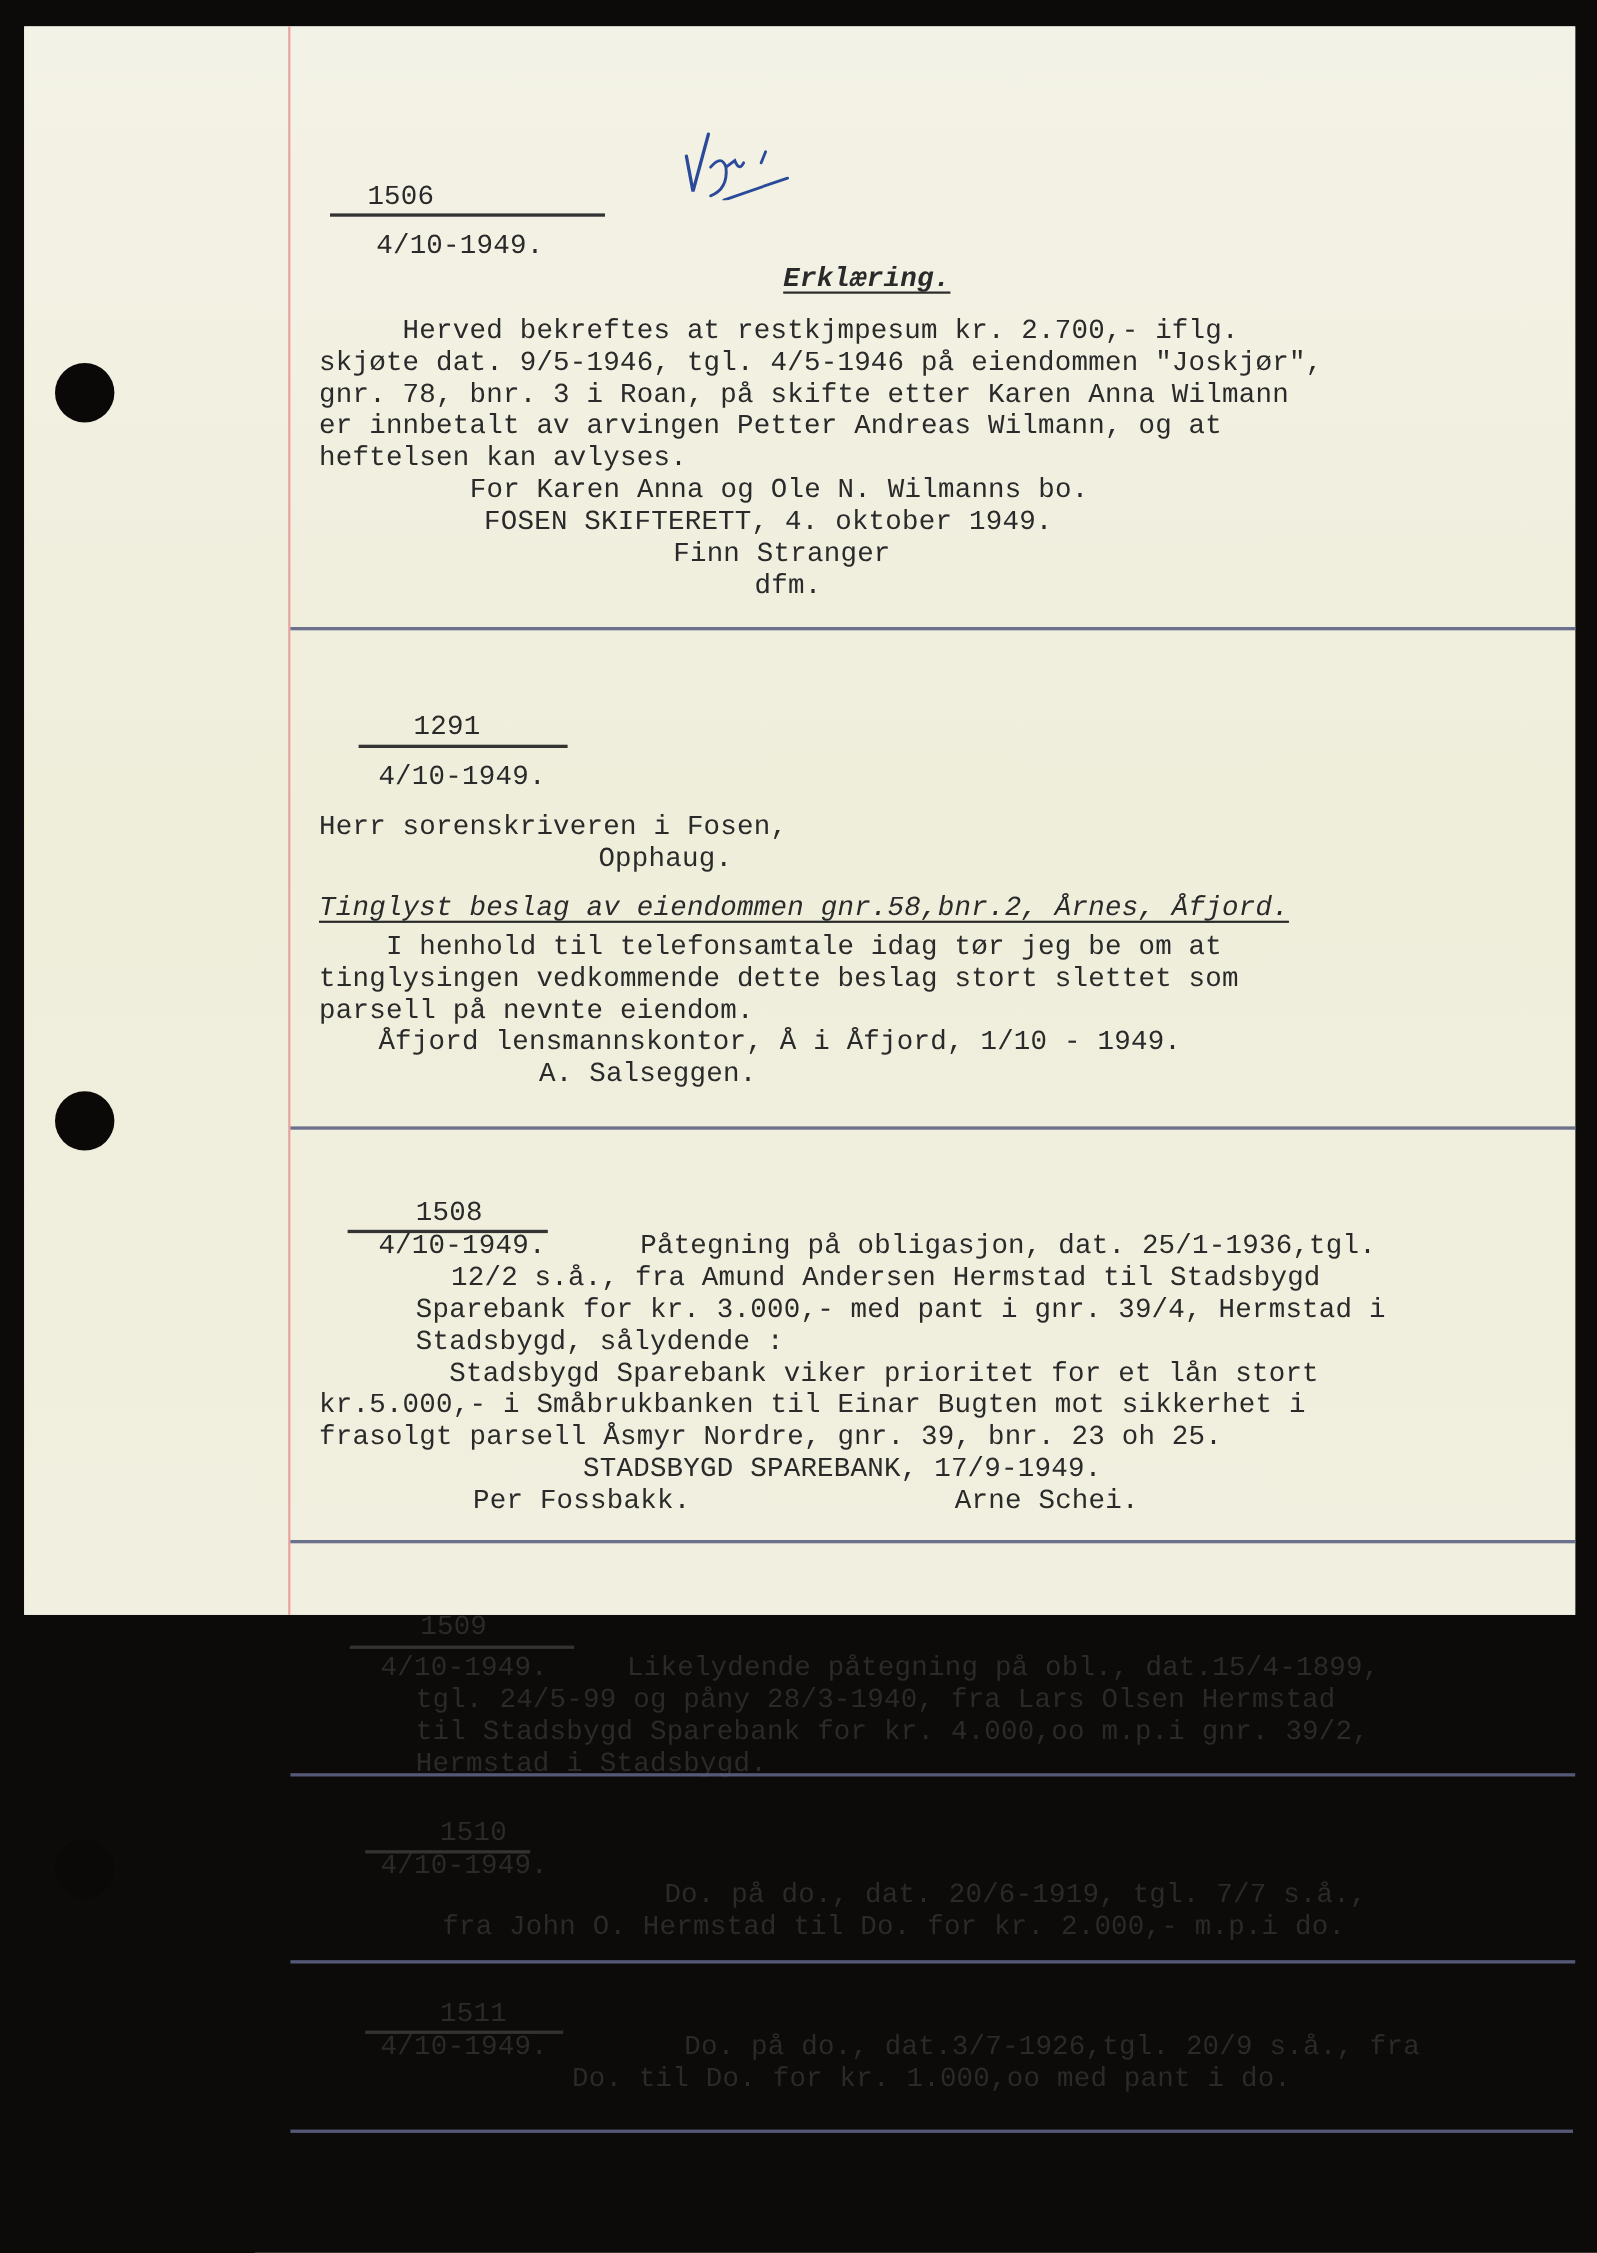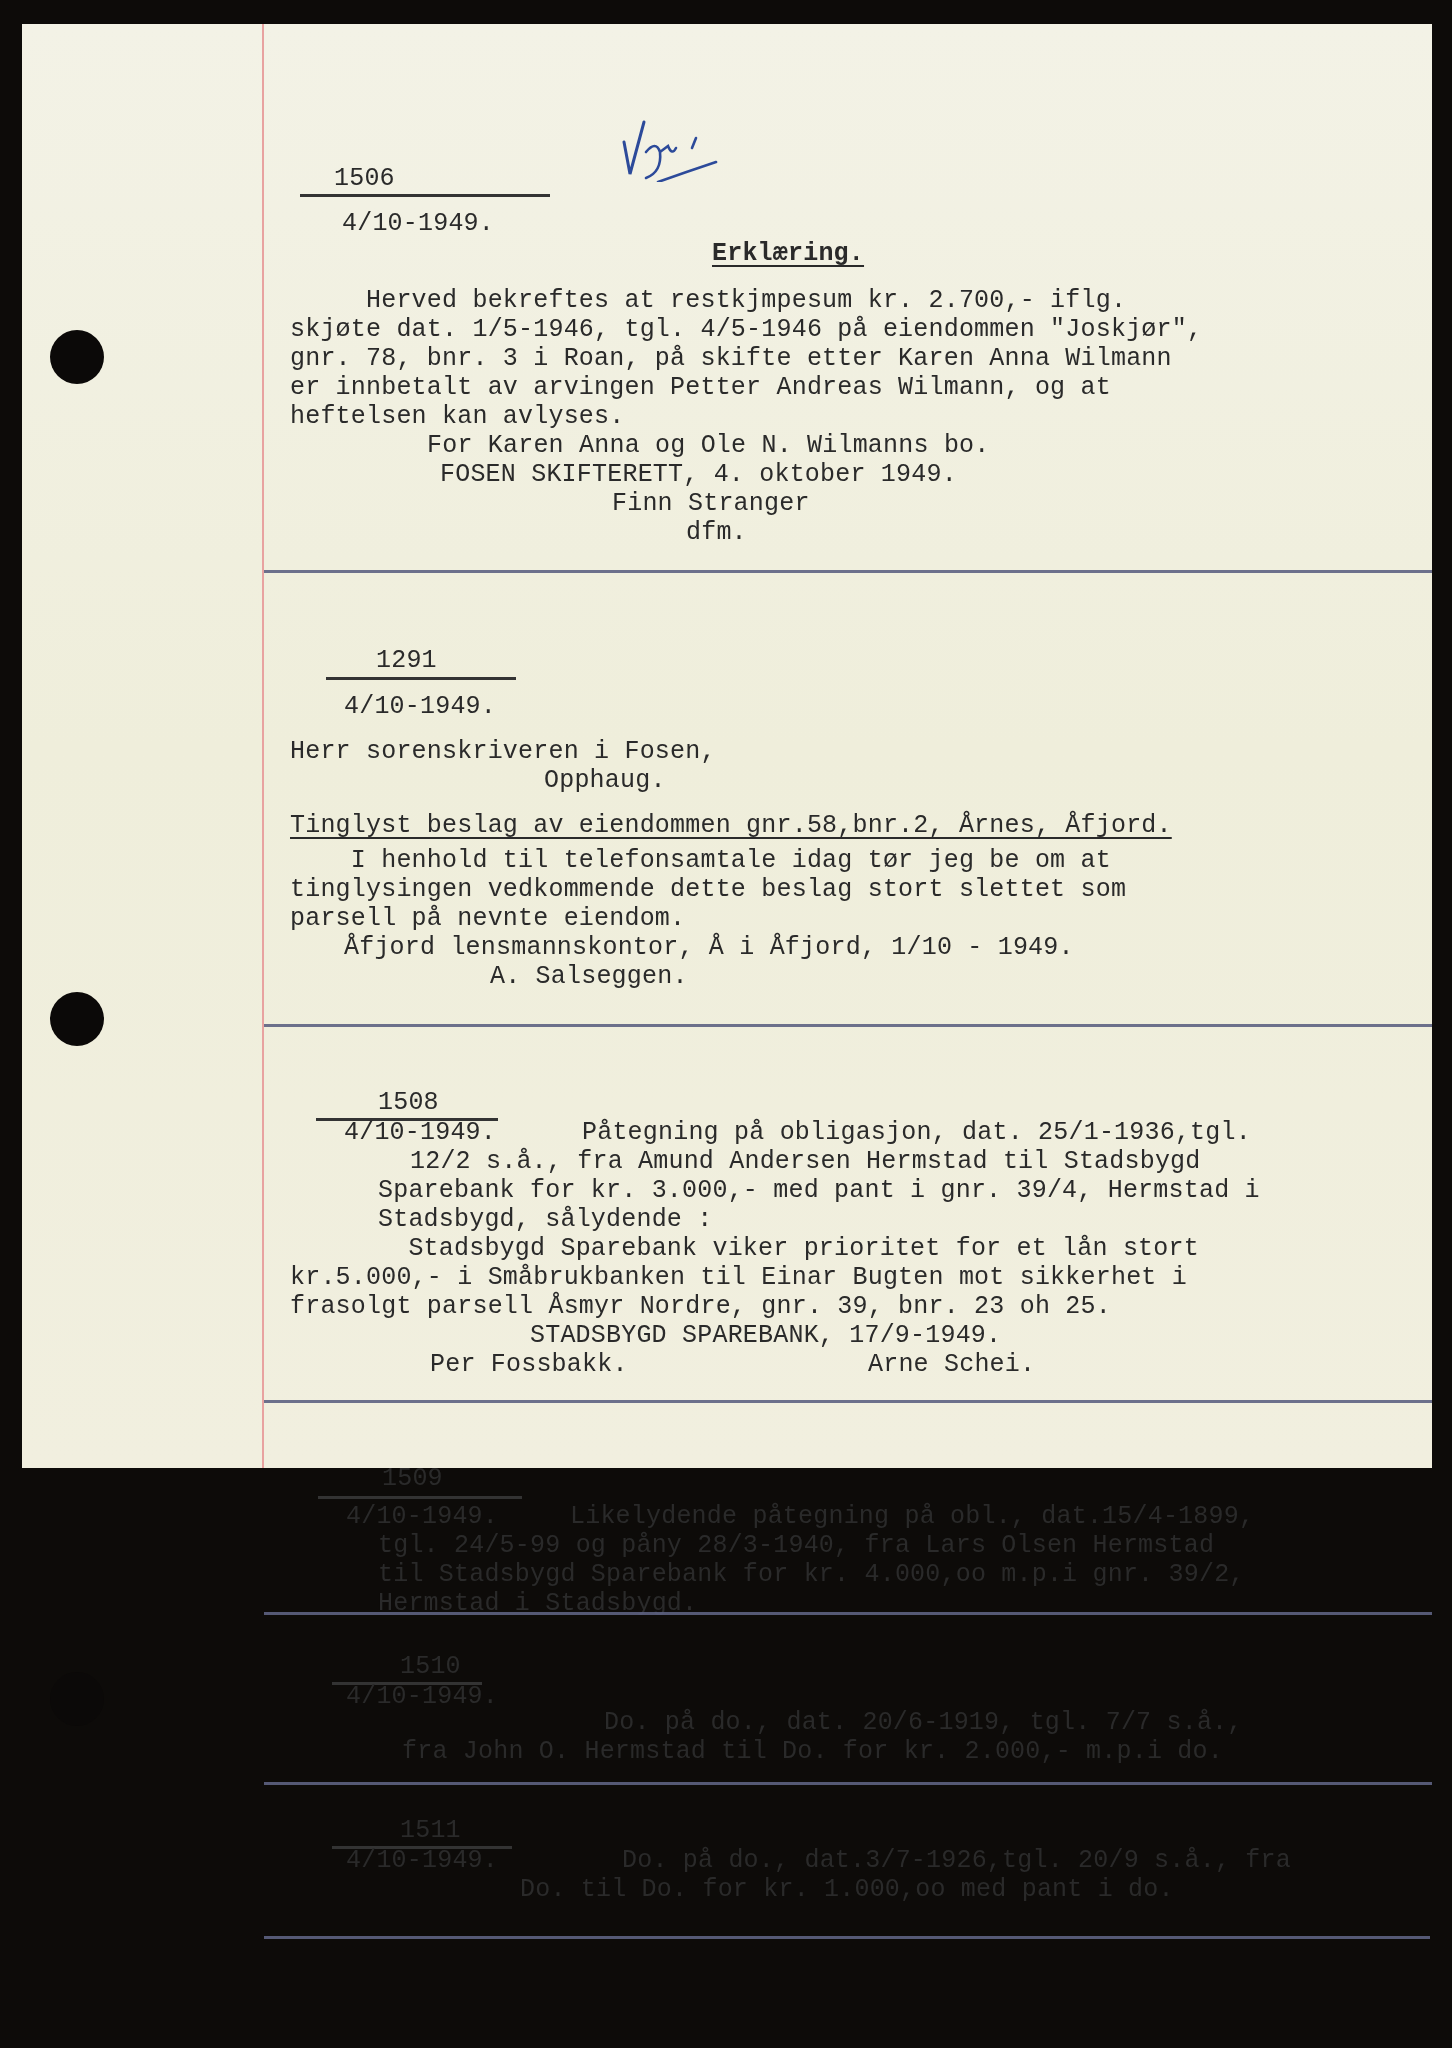--- a/index.html
+++ b/index.html
@@ -27,21 +27,21 @@
     position: absolute; left: 242px; height: 3px;
     background: #5d6282; opacity: 0.9;
   }
   .t {
     position: absolute; white-space: pre; color: #2a2a2a;
     font-size: 25px; line-height: 29px; letter-spacing: 0.2px;
   }
   .num-rule {
     position: absolute; height: 3px; background: #333;
   }
-  .underline { text-decoration: underline; text-decoration-thickness: 2px; text-underline-offset: 5px; }
+  .underline { text-decoration: underline; text-decoration-thickness: 2px; text-underline-offset: 5px; font-style: italic; }
   .sig {
     position: absolute; left: 594px; top: 88px; width: 110px; height: 70px;
   }
 </style>
 </head>
 <body>
 
 <div class="page">
   <div class="margin-line"></div>
   <div class="hole" style="top:306px"></div>
@@ -54,21 +54,21 @@
     <path d="M42 70 Q70 60 100 50" fill="none" stroke="#2c4a9a" stroke-width="2.6" stroke-linecap="round"></path>
     <path d="M80 26 L76 36" fill="none" stroke="#2c4a9a" stroke-width="2.6" stroke-linecap="round"></path>
   </svg>
 
   <div>
     <div class="t" style="left:312px;top:140px">1506</div>
     <div class="num-rule" style="left:278px;top:170px;width:250px"></div>
     <div class="t" style="left:320px;top:185px">4/10-1949.</div>
     <div class="t underline" style="left:690px;top:215px;font-weight:bold">Erklæring.</div>
     <div class="t" style="left:268px;top:262px">     Herved bekreftes at restkjmpesum kr. 2.700,- iflg.</div>
-    <div class="t" style="left:268px;top:291px">skjøte dat. 1/5-1946, tgl. 4/5-1946 på eiendommen "Joskjør",</div>
+    <div class="t" style="left:268px;top:291px">skjøte dat. 9/5-1946, tgl. 4/5-1946 på eiendommen "Joskjør",</div>
     <div class="t" style="left:268px;top:320px">gnr. 78, bnr. 3 i Roan, på skifte etter Karen Anna Wilmann</div>
     <div class="t" style="left:268px;top:349px">er innbetalt av arvingen Petter Andreas Wilmann, og at</div>
     <div class="t" style="left:268px;top:378px">heftelsen kan avlyses.</div>
     <div class="t" style="left:405px;top:407px">For Karen Anna og Ole N. Wilmanns bo.</div>
     <div class="t" style="left:418px;top:436px">FOSEN SKIFTERETT, 4. oktober 1949.</div>
     <div class="t" style="left:590px;top:465px">Finn Stranger</div>
     <div class="t" style="left:664px;top:494px">dfm.</div>
   </div>
   <div class="sep" style="top:546px;width:1168px"></div>
 

